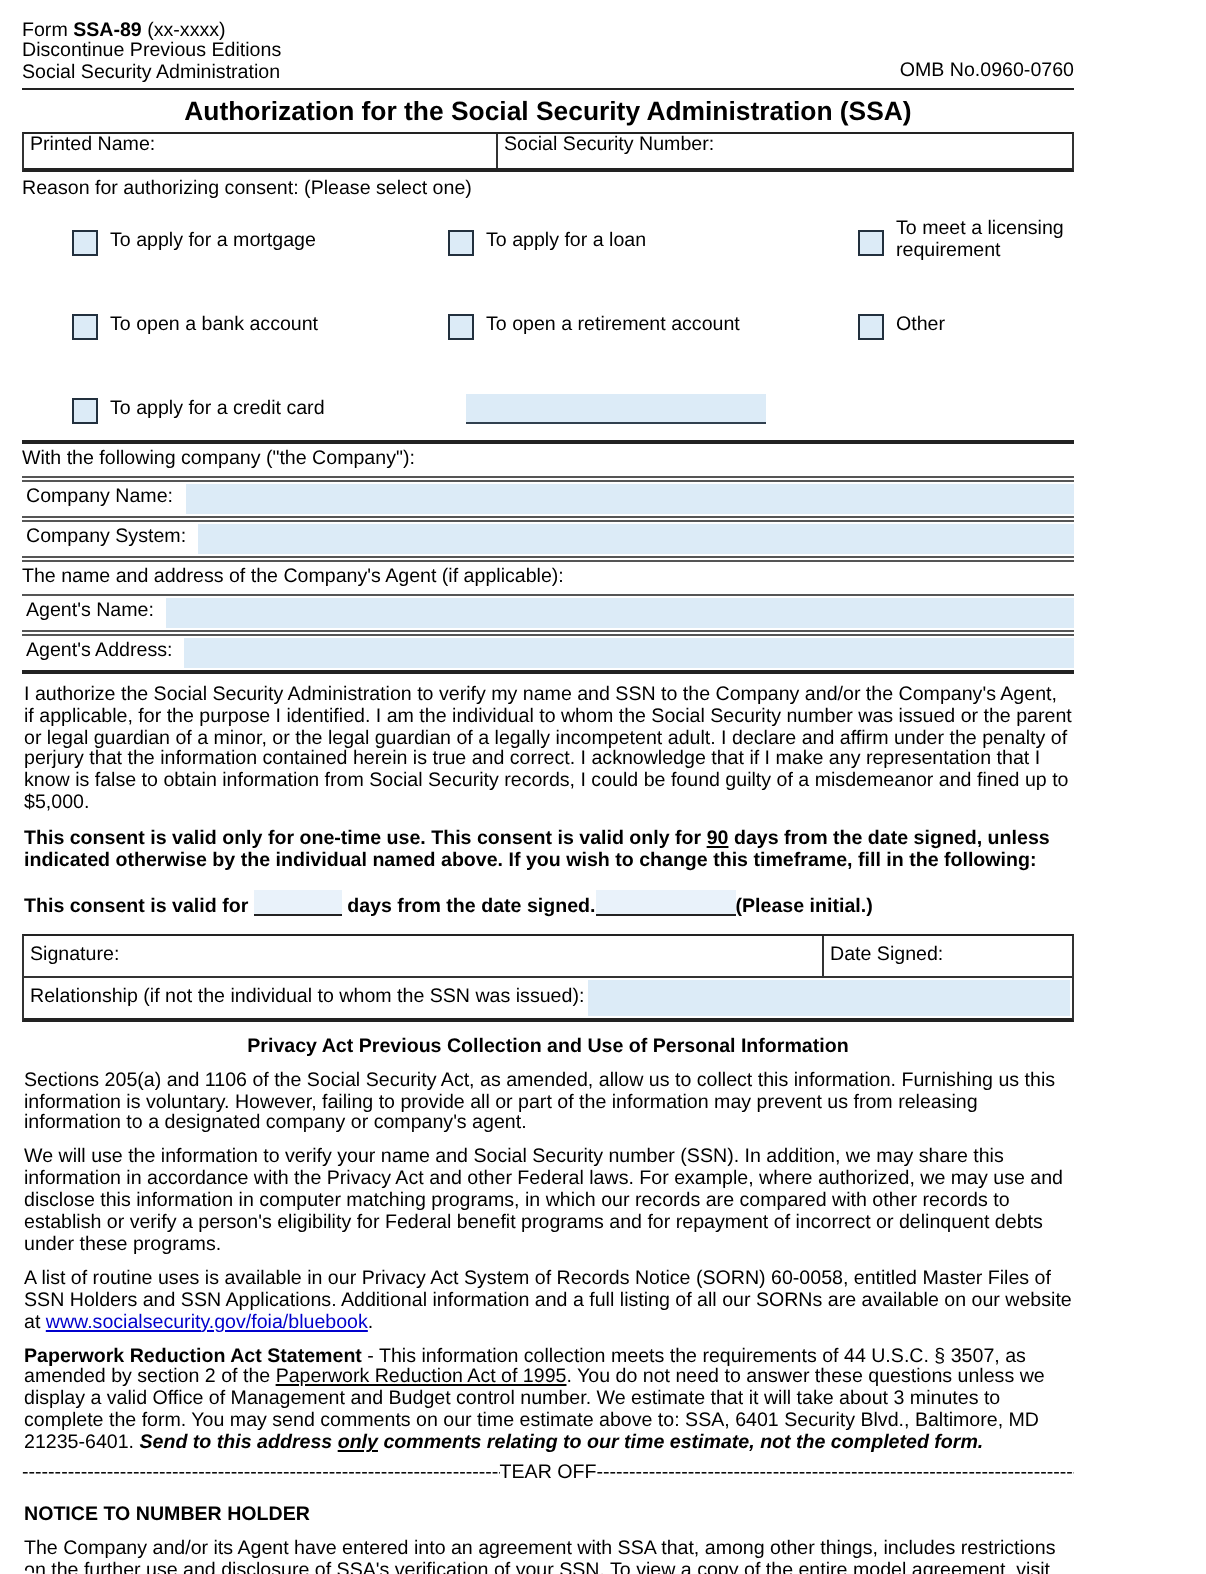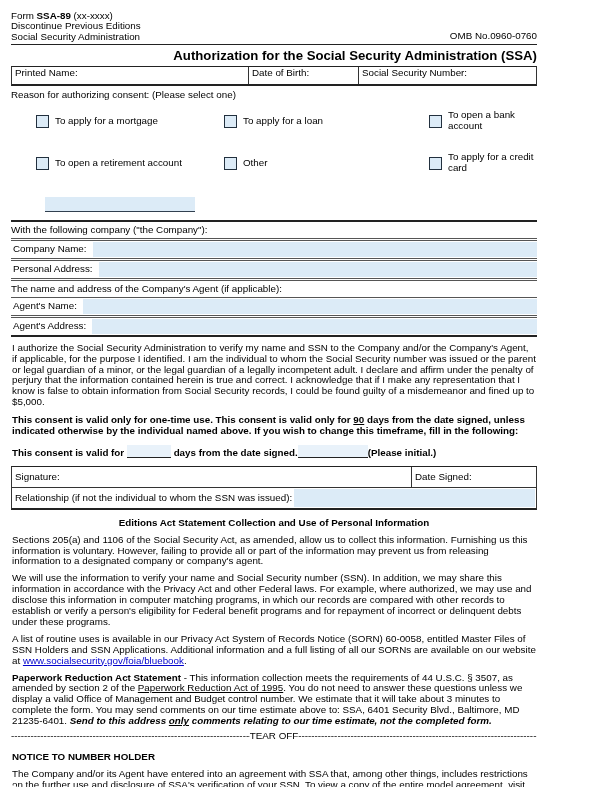--- a/index.html
+++ b/index.html
@@ -6,21 +6,21 @@
   .page{
     position:relative;width:548px;height:787px;box-sizing:border-box;
     background:#fff;padding:11px 11px 0 11px;overflow:hidden;
     font-family:"Liberation Sans",sans-serif;font-size:9.8px;line-height:10.9px;color:#000;border-radius:21px;
   }
   b{font-weight:bold}
   
   .hdr{display:flex;justify-content:space-between;align-items:flex-end}
   .hdr-left div{line-height:10.3px}
   .rule-thin{border-bottom:1.5px solid #222;margin-top:2px}
-  .title{text-align:right;font-weight:bold;font-size:13.2px;line-height:15.5px;margin:3px 0 3px}
+  .title{text-align:center;font-weight:bold;font-size:13.2px;line-height:15.5px;margin:3px 0 3px}
   
   .id-table{display:flex;border:1px solid #333;border-top:1.5px solid #222;border-bottom:2px solid #222}
   .id-cell{display:flex;flex-direction:row;border-right:1px solid #333;box-sizing:border-box}
   .id-cell:last-child{border-right:none}
   .id-cell .cell-label{height:13px;padding:1px 0 0 3px}
   .id-cell .cell-input{background:#dcebf7;height:17px}
   
   .reason-heading{margin-top:4px}
   .cb-grid{display:grid;grid-template-columns:188px 205px 1fr;grid-auto-rows:14px;row-gap:28px;padding-left:25px;margin-top:13px}
   .cb-item{display:flex;align-items:center}
@@ -77,39 +77,39 @@
 
   <div class="title">
     <div>Authorization for the Social Security Administration (SSA)</div>
   </div>
 
   <div class="id-table">
     <div class="id-cell" style="width:237px">
       <div class="cell-label">Printed Name:</div>
       <div class="cell-input"></div>
     </div>
-    <div class="id-cell" style="width:110px">
-      <div class="cell-label">Date of Birth:</div>
-      <div class="cell-input"></div>
-    </div>
     <div class="id-cell" style="flex:1">
       <div class="cell-label">Social Security Number:</div>
       <div class="cell-input"></div>
     </div>
   </div>
 
   <div class="reason-heading">Reason for authorizing consent: (Please select one)</div>
   <div class="cb-grid">
     <div class="cb-item">
       <span class="cb-box"></span>
       <span>To apply for a mortgage</span>
     </div>
     <div class="cb-item">
       <span class="cb-box"></span>
       <span>To apply for a loan</span>
+    </div>
+    <div class="cb-item">
+      <span class="cb-box"></span>
+      <span>To meet a licensing requirement</span>
     </div>
     <div class="cb-item">
       <span class="cb-box"></span>
       <span>To open a bank account</span>
     </div>
     <div class="cb-item">
       <span class="cb-box"></span>
       <span>To open a retirement account</span>
     </div>
     <div class="cb-item">
@@ -123,21 +123,21 @@
     <div class="other-input"></div>
   </div>
   <div class="sep2"></div>
 
   <div class="cintro">With the following company ("the Company"):</div>
   <div class="crow">
     <span class="lbl">Company Name:</span>
     <span class="fill"></span>
   </div>
   <div class="crow">
-    <span class="lbl">Personal Address:</span>
+    <span class="lbl">Company System:</span>
     <span class="fill"></span>
   </div>
   <div class="agent-intro">The name and address of the Company's Agent (if applicable):</div>
   <div class="crow">
     <span class="lbl">Agent's Name:</span>
     <span class="fill"></span>
   </div>
   <div class="crow last">
     <span class="lbl">Agent's Address:</span>
     <span class="fill"></span>
@@ -163,21 +163,21 @@
         <span class="sig-fill"></span>
       </div>
     </div>
     <div class="sig-row2">
       <span class="sig-lbl">Relationship (if not the individual to whom the SSN was issued):</span>
       <span class="sig-fill"></span>
     </div>
   </div>
   <div class="sep2" style="margin-top:0;border-bottom-width:0"></div>
 
-  <div class="center-bold">Editions Act Statement Collection and Use of Personal Information</div>
+  <div class="center-bold">Privacy Act Previous Collection and Use of Personal Information</div>
   <div class="para">Sections 205(a) and 1106 of the Social Security Act, as amended, allow us to collect this information. Furnishing us this information is voluntary. However, failing to provide all or part of the information may prevent us from releasing information to a designated company or company's agent.</div>
   <div class="para">We will use the information to verify your name and Social Security number (SSN). In addition, we may share this information in accordance with the Privacy Act and other Federal laws. For example, where authorized, we may use and disclose this information in computer matching programs, in which our records are compared with other records to establish or verify a person's eligibility for Federal benefit programs and for repayment of incorrect or delinquent debts under these programs.</div>
   <div class="para"><span>A list of routine uses is available in our Privacy Act System of Records Notice (SORN) 60-0058, entitled Master Files of SSN Holders and SSN Applications. Additional information and a full listing of all our SORNs are available on our website at </span><span class="link">www.socialsecurity.gov/foia/bluebook</span><span>.</span></div>
 
   <div class="para"><b>Paperwork Reduction Act Statement</b><span> - This information collection meets the requirements of 44 U.S.C. § 3507, as amended by section 2 of the </span><span class="uline">Paperwork Reduction Act of 1995</span><span>. You do not need to answer these questions unless we display a valid Office of Management and Budget control number. We estimate that it will take about 3 minutes to complete the form. You may send comments on our time estimate above to: SSA, 6401 Security Blvd., Baltimore, MD 21235-6401. </span><span class="bi"><span>Send to this address </span><span class="uline">only</span><span> comments relating to our time estimate, not the completed form.</span></span></div>
 
   <div class="tear">
     <span class="dash">--------------------------------------------------------------------------------------------</span>
     <span>TEAR OFF</span>
     <span class="dash right">--------------------------------------------------------------------------------------------</span>

